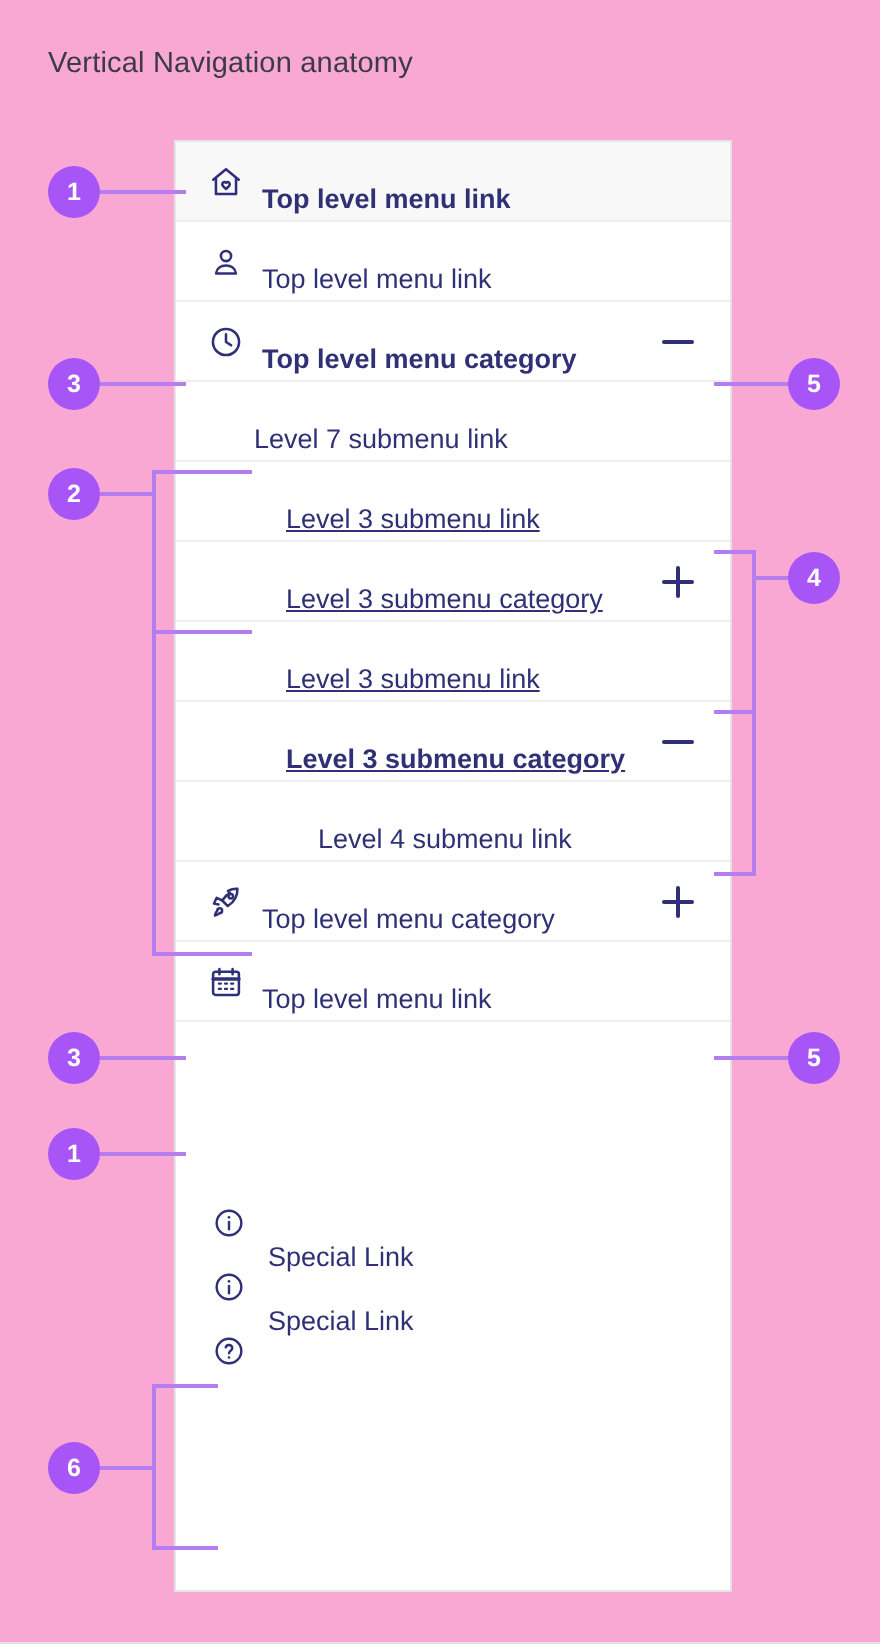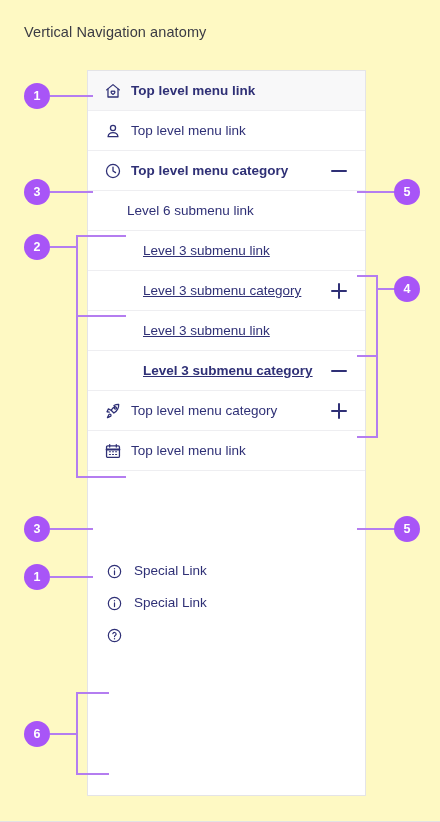--- a/index.html
+++ b/index.html
@@ -10,21 +10,21 @@
   body {
     width: 440px;
     height: 822px;
     font-family: "Liberation Sans", sans-serif;
     overflow: hidden;
   }
   .canvas {
     position: relative;
     width: 440px;
     height: 822px;
-    background: #fef9c3;
+    background: #f9a8d4;
     border-bottom: 1px solid #e3e3e6;
     box-sizing: border-box;
     overflow: hidden;
   }
 
   
   .page-title {
     position: absolute;
     left: 24px;
     top: 24px;
@@ -68,21 +68,21 @@
     margin-left: 16px;
     margin-right: 9px;
     flex: 0 0 auto;
     display: flex;
     align-items: center;
     justify-content: center;
     color: #2f3076;
   }
   .row-icon svg { display: block; }
 
-  .row-label { flex: 1 1 auto; }
+  .row-label { flex: 1 1 auto; margin-top: 18px; }
 
   .indent-2 { padding-left: 39px; }
   .indent-3 { padding-left: 55px; text-decoration: underline; }
   .indent-4 { padding-left: 71px; }
 
   .expander {
     margin-right: 18px;
     width: 16px;
     height: 16px;
     flex: 0 0 auto;
@@ -176,21 +176,21 @@
         <svg width="18" height="18" viewBox="0 0 24 24" fill="none" stroke="#2f3076" stroke-width="1.7" stroke-linecap="round" stroke-linejoin="round">
           <circle cx="12" cy="12" r="8.7"></circle>
           <path d="M12 6.8V12l3.4 2.2"></path>
         </svg>
       </span>
       <span class="row-label">Top level menu category</span>
       <span class="expander"></span>
     </div>
 
     <div class="nav-row indent-2">
-      <span class="row-label">Level 6 submenu link</span>
+      <span class="row-label">Level 7 submenu link</span>
     </div>
 
 
     <div class="nav-row indent-3">
       <span class="row-label">Level 3 submenu link</span>
     </div>
 
     <div class="nav-row indent-3">
       <span class="row-label">Level 3 submenu category</span>
       <span class="expander plus"></span>
@@ -198,20 +198,23 @@
 
     <div class="nav-row indent-3">
       <span class="row-label">Level 3 submenu link</span>
     </div>
 
     <div class="nav-row indent-3 bold">
       <span class="row-label">Level 3 submenu category</span>
       <span class="expander"></span>
     </div>
 
+    <div class="nav-row indent-4">
+      <span class="row-label">Level 4 submenu link</span>
+    </div>
 
     <div class="nav-row">
       <span class="row-icon">
         <svg width="18" height="18" viewBox="0 0 24 24" fill="none" stroke="#2f3076" stroke-width="1.7" stroke-linecap="round" stroke-linejoin="round">
           <path d="M13.3 4.6c3-1.6 6.3-1.4 6.3-1.4s.2 3.3-1.4 6.3c-1.2 2.3-3.2 4-5 5.2l-3.7-3.7c1.2-1.8 2.9-3.8 5.2-5z"></path>
           <circle cx="15.2" cy="8.1" r="1.5"></circle>
           <path d="M9.5 11 5.8 9.2 4 13l3 .6"></path>
           <path d="M6.2 17.8c-1 1-1.6 3.2-1.6 3.2s2.2-.6 3.2-1.6a1.6 1.6 0 1 0-1.6-1.6z"></path>
         </svg>
       </span>

